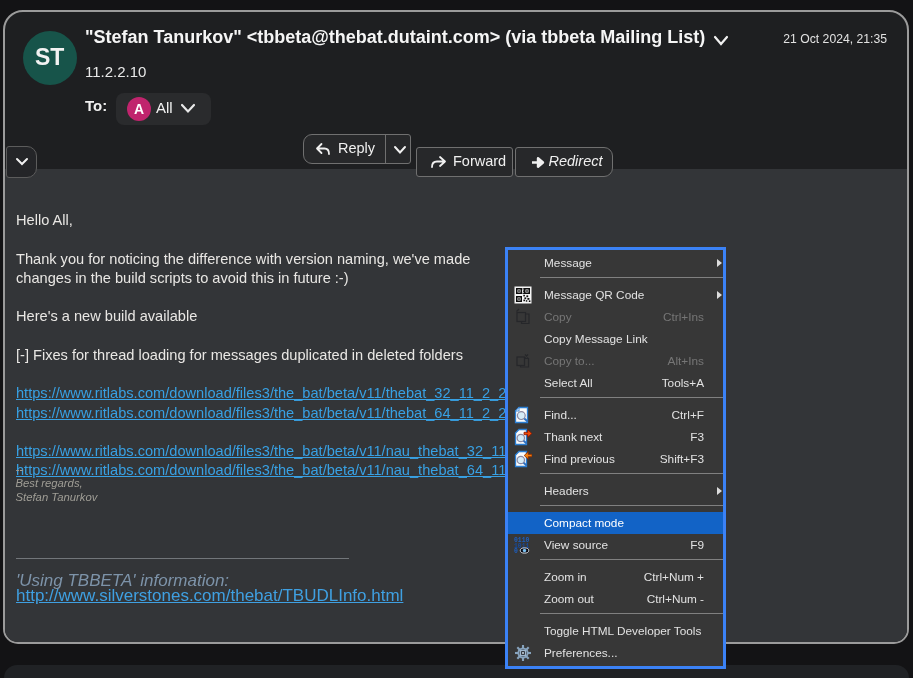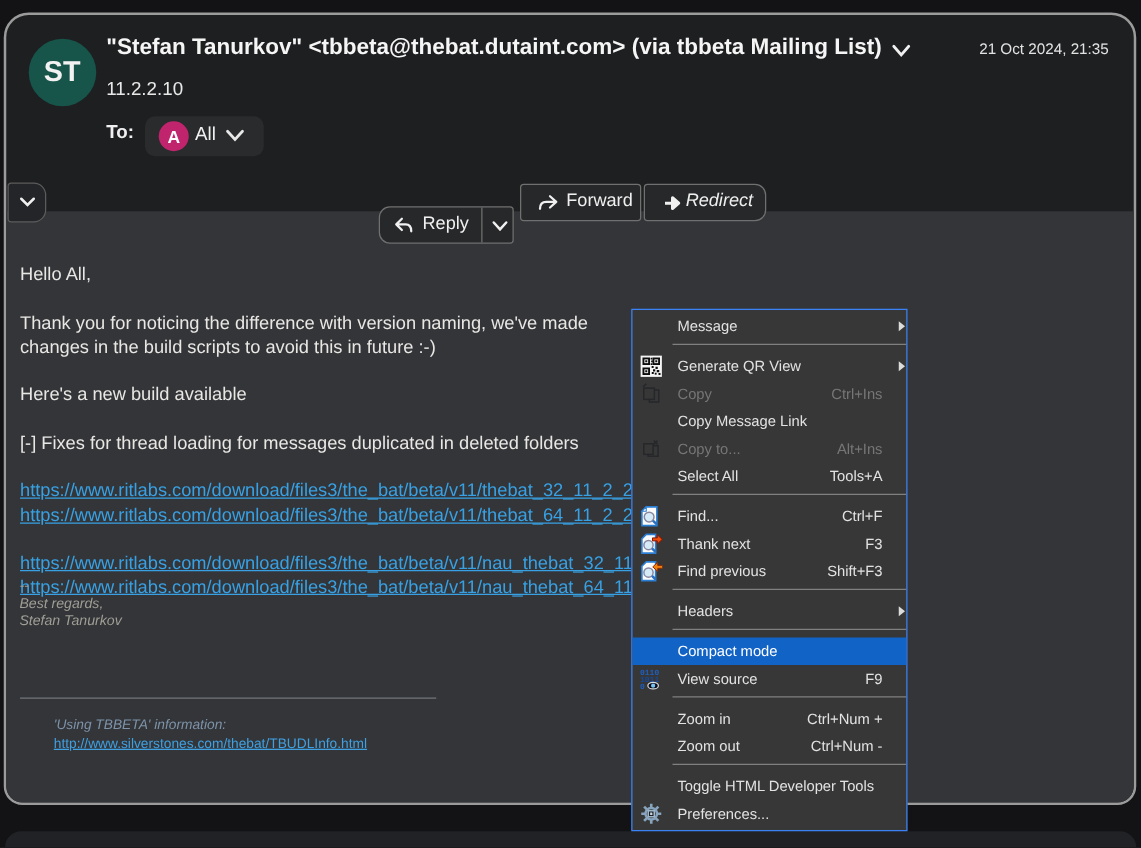--- a/index.html
+++ b/index.html
@@ -18,35 +18,35 @@
 .tolabel { position:absolute; left:80px; top:85px; font-size:15px; font-weight:bold; color:#f0f0f0; }
 .topill { position:absolute; left:111px; top:80.5px; width:95px; height:32px; background:#2a2b2d; border-radius:8px; }
 .aava { position:absolute; left:11px; top:4px; width:24px; height:24px; border-radius:50%; background:#c0246d;
   color:#fff; font-weight:bold; font-size:14px; display:flex; align-items:center; justify-content:center; }
 .alltxt { position:absolute; left:40px; top:6.5px; font-size:15px; color:#f2f2f2; }
 .allchev { position:absolute; left:63px; top:10.5px; }
 
 .tbtn { position:absolute; background:#27282a; border:1px solid #707070; color:#f0f0f0; font-size:14.5px;
   display:flex; align-items:center; justify-content:center; }
 #btn-collapse { left:1px; top:133.5px; width:31px; height:32px; border-radius:3px 10px 10px 3px; border-color:#5c5c5c; background:#242528;}
-#btn-reply { left:298px; top:153px; width:108px; height:30px; border-radius:9px 3px 3px 9px; }
+#btn-reply { left:298px; top:122px; width:108px; height:30px; border-radius:9px 3px 3px 9px; }
 #btn-forward { left:411px; top:134.5px; width:96.5px; height:30px; border-radius:3px; }
 #btn-redirect { left:509.5px; top:134.5px; width:98px; height:30px; border-radius:3px 9px 9px 3px; }
 .repdiv { position:absolute; left:81px; top:0; bottom:0; width:1px; background:#707070; }
 
 .btext { position:absolute; left:11px; top:167px; font-size:14.6px; line-height:19.25px; color:#e9e7e4; white-space:pre; width:880px; overflow:hidden;margin-top:32px;}
 .btext a { color:#38a1e4; text-decoration:underline; }
 .sig { position:absolute; left:10.5px; top:451px; font-size:11.3px; line-height:13.8px; font-style:italic; color:#a09e96; }
 .sigrule { position:absolute; left:11px; top:546px; width:333px; height:1px; background:#72767a; }
-.using { position:absolute; left:11px; top:560.5px; font-size:11px; line-height:15.5px; font-style:italic; color:#7d93a9;margin-left:27px; }
+.using { position:absolute; left:11px; top:560.5px; font-size:17px; line-height:15.5px; font-style:italic; color:#7d93a9; }
 .using a { color:#3fa0e2; font-style:normal; text-decoration:underline; }
 
 .bpanel { position:absolute; left:4px; top:665px; width:905px; height:13px; background:#202225; border-radius:16px 16px 0 0; }
 
-.menu { position:absolute; left:505px; top:247px; width:221px; background:#373737; border:1px solid #3b82f6; padding:2px 0; z-index:5; }
+.menu { position:absolute; left:505px; top:247px; width:221px; background:#373737; border:3px solid #3b82f6; padding:2px 0; z-index:5; }
 .mi { position:relative; height:22px; font-size:11.8px; color:#e2e2e2; }
 .mi .lab { position:absolute; left:36px; top:4px; }
 .mi .sc { position:absolute; right:19px; top:4px; }
 .mi.dis .lab, .mi.dis .sc { color:#767676; }
 .mi.sel { background:#1263c6; }
 .mi.sel .lab { color:#fff; }
 .msep { height:10px; position:relative; }
 .msep:before { content:""; position:absolute; left:32px; right:0; top:3px; height:1px; background:#808080; }
 .sub { position:absolute; right:1px; top:6.5px; width:0; height:0; border-left:5px solid #dcdcdc; border-top:4.5px solid transparent; border-bottom:4.5px solid transparent; }
 .ico { position:absolute; left:6px; top:2px; width:18px; height:18px; }
@@ -156,21 +156,21 @@
               <rect x="9.3" y="8.8" width="1.6" height="1.6"></rect>
               <rect x="12.4" y="9.4" width="1.8" height="1.8"></rect>
               <rect x="10.4" y="11.4" width="1.8" height="1.8"></rect>
               <rect x="13.4" y="12" width="2" height="1.8"></rect>
               <rect x="9.4" y="13.6" width="1.6" height="1.6"></rect>
               <rect x="11.8" y="14.2" width="1.5" height="1.5"></rect>
               <rect x="14.8" y="14.4" width="1.6" height="1.6"></rect>
             </g>
           </svg>
         </span>
-        <span class="lab">Generate QR View</span>
+        <span class="lab">Message QR Code</span>
         <span class="sub"></span>
       </div>
     <div class="mi dis">
         <span class="ico">
           <svg width="18" height="18" viewBox="0 0 18 18">
             <g fill="none" stroke="#26272a" stroke-width="1.2">
               <rect x="3" y="4.5" width="8.5" height="9"></rect>
               <path d="M7.5 13.5 L7.5 15.5 L15 15.5 L15 6 L11.5 6"></path>
               <path d="M2.5 3.5 L5 1"></path>
             </g>

